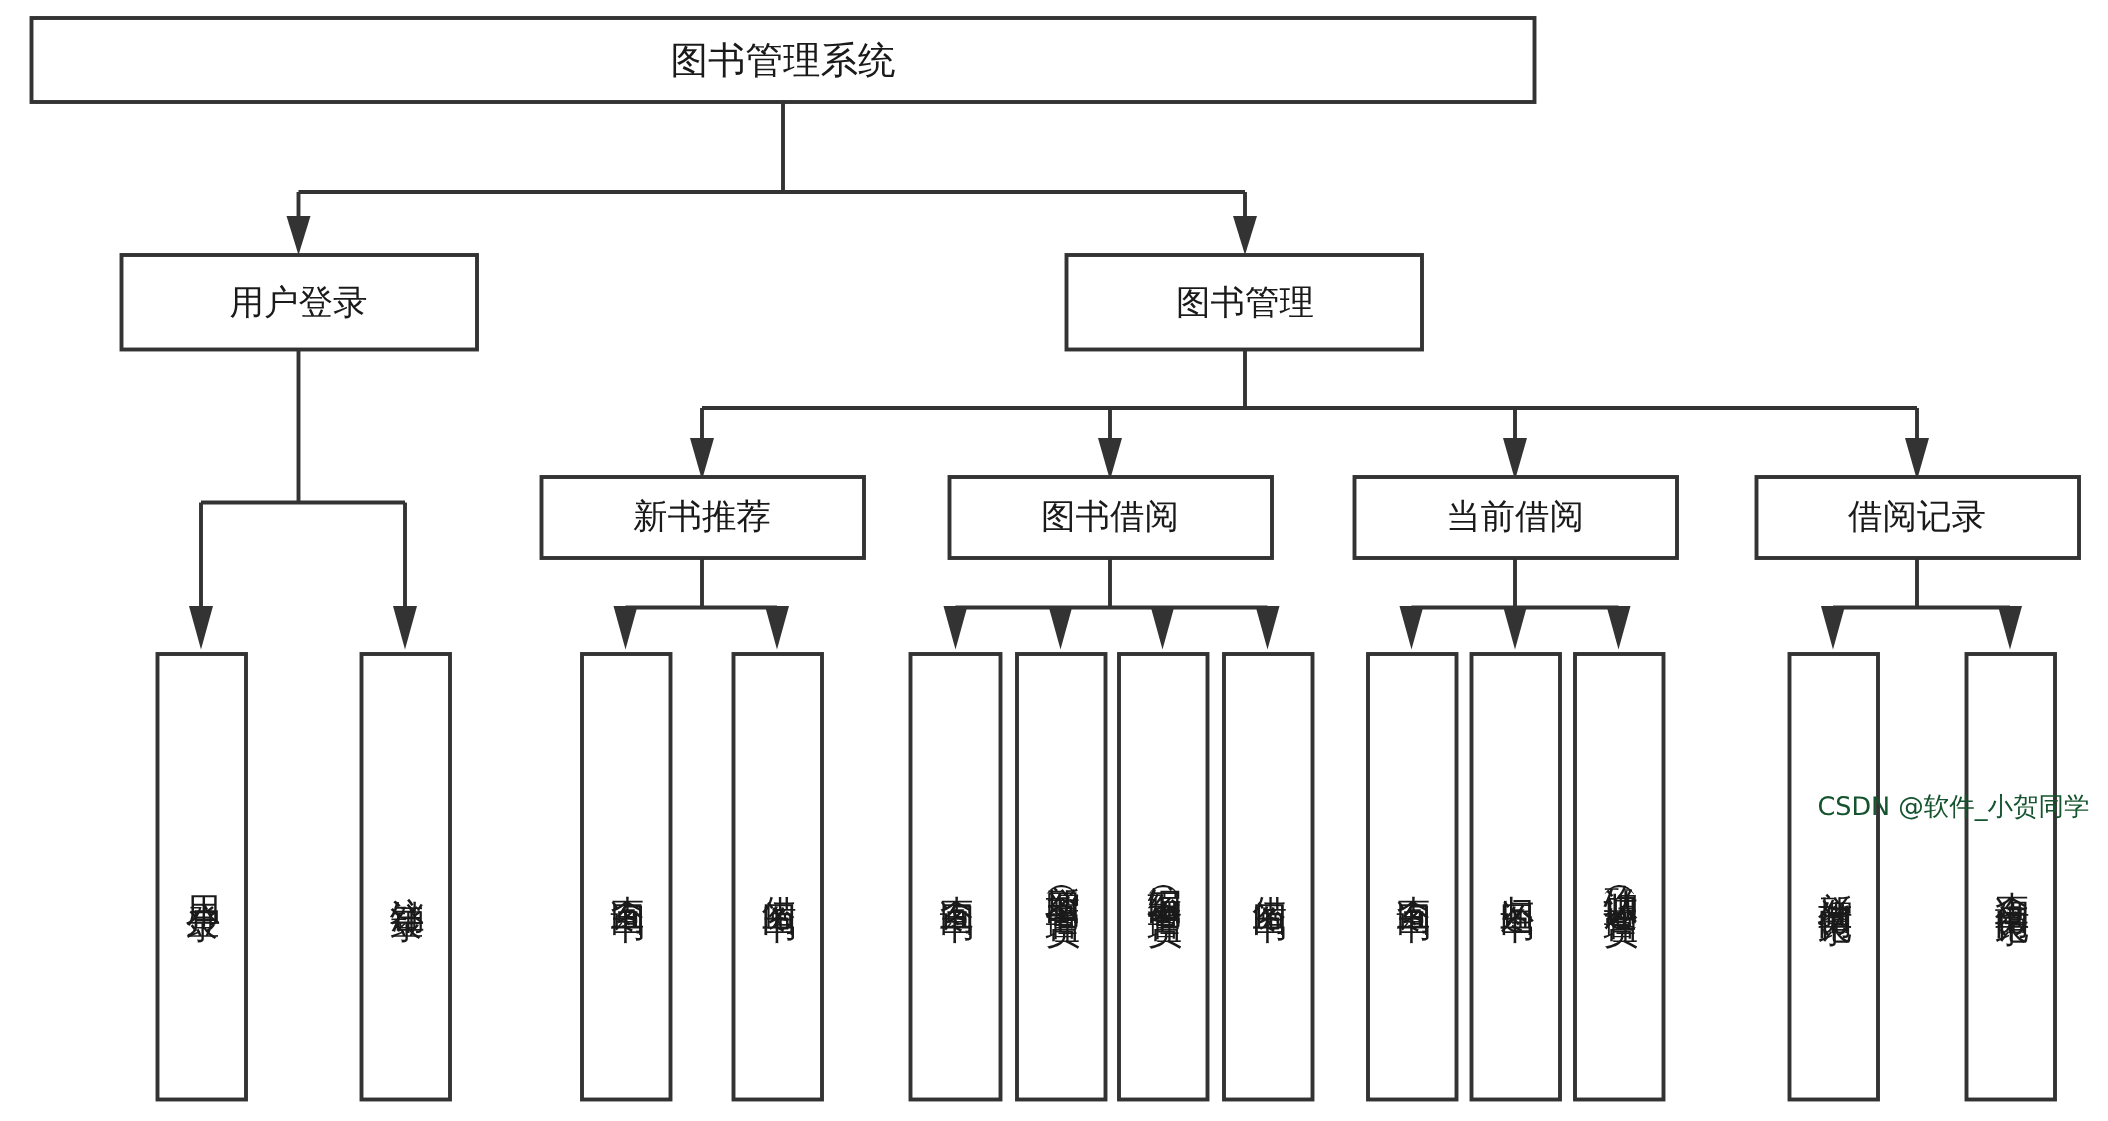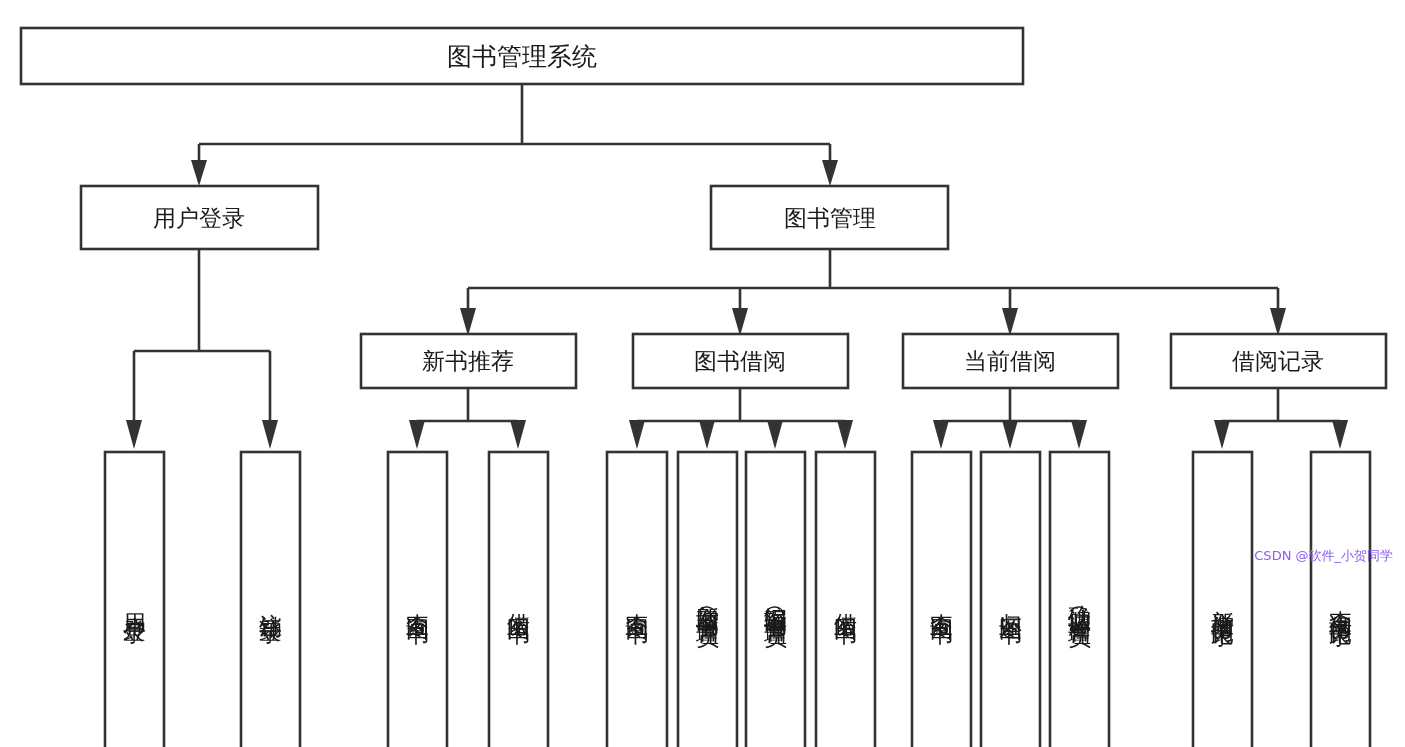--- a/index.html
+++ b/index.html
@@ -9,21 +9,21 @@
   }
   body {
     width: 1405px;
     height: 747px;
     font-family: "DejaVu Sans", "Liberation Sans", sans-serif;
     overflow: hidden;
     position: relative;
   }
   #diagram-root {
     position: absolute;
-    left: 0; top: 16px;
+    left: 0; top: 0;
     width: 1405px;
     height: 555px;
     text-decoration: underline;
   }
   svg.tree {
     display: block;
     width: 1405px;
     height: 747px;
   }
   .node-rect {
@@ -66,22 +66,22 @@
   }
   .arrow-head {
     fill: #333333;
     stroke: none;
   }
   #watermark {
     position: absolute;
     right: 12px;
     bottom: 6px;
     font-family: "DejaVu Sans", "Liberation Sans", sans-serif;
-    font-size: 13px;
-    color: #8b5cf6;
+    font-size: 17px;
+    color: #14532d;
     white-space: nowrap;
     pointer-events: none;
   }
 </style>
 </head>
 <body>
 
 <div id="diagram-root">
 
   <svg class="tree" viewBox="0 0 1405 747" xmlns="http://www.w3.org/2000/svg">

